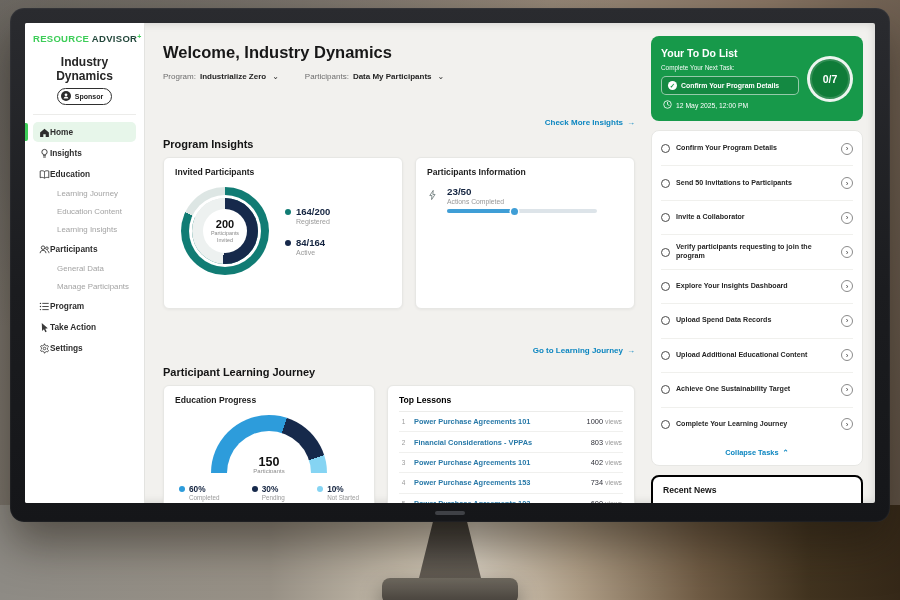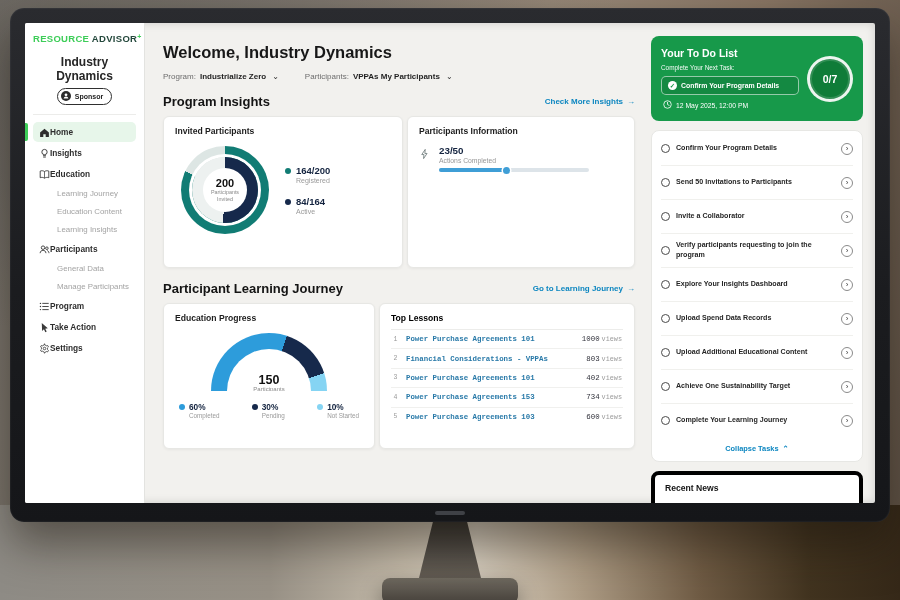--- a/index.html
+++ b/index.html
@@ -50,24 +50,24 @@
     border-radius:0 2px 2px 0; background:#3dcd58; }
 
   
   .main { flex:1 1 auto; min-width:0; padding:12px 12px 8px 18px; }
   .welcome { font-size:16.5px; font-weight:700; color:#171717; margin:8px 0 10px; }
   .filters { display:flex; gap:26px; align-items:center; }
   .filter { display:flex; align-items:center; gap:4px; font-size:8px; color:#6d6d6d; cursor:pointer; }
   .filter .fval { font-weight:700; color:#1f1f1f; }
   .filter .chev { font-size:8px; color:#333; margin-left:2px; }
   .section-row { display:flex; justify-content:space-between; align-items:center; margin:13px 0 7px; }
-  .section-title { font-size:13px; font-weight:700; color:#141414; }
+  .section-title { font-size:11px; font-weight:700; color:#141414;margin-top:44px; }
   .section-link { display:flex; align-items:center; gap:4px; font-size:8px; font-weight:700;
     color:#0c86c0; cursor:pointer; text-decoration:none; }
-  .cards-row { display:flex; gap:4px; }
+  .cards-row { display:flex; gap:12px; }
   .card { background:#fff; border:1px solid #e7e7e4; border-radius:6px; padding:9px 11px;
     box-shadow:0 1px 3px rgba(0,0,0,.05); }
   .card-title { font-size:8.6px; font-weight:700; color:#1d1d1d; }
 
   .invited-card { width:240px; height:152px; }
   .donut-flex { display:flex; align-items:center; gap:16px; margin-top:10px; padding-left:6px; }
   .donut { position:relative; width:88px; height:88px; flex:0 0 88px; }
   .d-outer,.d-inner,.d-hole { position:absolute; border-radius:50%; }
   .d-outer { inset:0; }
   .d-inner { inset:11px; box-shadow:0 0 0 3px #fff; }
@@ -102,21 +102,21 @@
   .gauge-val { font-size:12.5px; font-weight:700; color:#111; line-height:1; }
   .gauge-lab { font-size:6px; color:#8a8a8a; }
   .gauge-legend { display:flex; justify-content:space-between; margin-top:11px; padding:0 4px; }
   .gleg { display:flex; gap:4px; }
   .gleg .leg-dot { margin-top:2px; }
   .gleg-pct { font-size:8.3px; font-weight:700; color:#13233f; }
   .gleg-lab { font-size:6.3px; color:#9a9a9a; }
 
   .lessons-card { flex:1; height:146px; padding-top:9px; }
   .lessons-title { font-size:8.6px; font-weight:700; padding-bottom:6px; border-bottom:1px solid #ececea; }
-  .lesson { display:flex; align-items:center; gap:7px; padding:5.2px 1px; border-bottom:1px solid #f0f0ee;font-family:Liberation Mono, monospace; }
+  .lesson { display:flex; align-items:center; gap:7px; padding:5.2px 1px; border-bottom:1px solid #f0f0ee; }
   .lesson:last-child { border-bottom:none; }
   .lesson-num { font-size:6.5px; color:#9a9a9a; width:7px; text-align:center; }
   .lesson-title { flex:1; font-size:7.4px; font-weight:700; color:#2879a8; cursor:pointer; }
   .lesson-views { font-size:7.4px; color:#30313a; white-space:nowrap; }
   .lesson-views .vu { color:#9a9a9a; font-size:6.8px; margin-left:2px; }
 
   
   .rightpanel { flex:0 0 228px; padding:13px 12px 0 4px; display:flex; flex-direction:column; gap:9px; }
   .todo-green { background:#17994a; border-radius:8px; padding:11px 10px; color:#fff; display:flex; gap:8px; }
   .tg-left { flex:1; min-width:0; }
@@ -135,21 +135,21 @@
   .tasks-card { background:#fff; border:1px solid #e7e7e4; border-radius:8px; padding:1px 9px 3px;
     flex:1 1 auto; display:flex; flex-direction:column; }
   .task { flex:1; display:flex; align-items:center; gap:6px; padding:4px 0; border-bottom:1px solid #f0f0ed; cursor:pointer; }
   .task-check { width:9px; height:9px; border:1.2px solid #4a4a4a; border-radius:50%; flex:0 0 9px; }
   .task-label { flex:1; font-size:7.1px; font-weight:600; color:#262626; line-height:1.3; }
   .task-chev { flex:0 0 12px; width:12px; height:12px; border:1px solid #8b8b8b; border-radius:50%;
     display:flex; align-items:center; justify-content:center; font-size:8px; color:#3c3c3c; }
   .collapse { flex:0 0 auto; display:flex; justify-content:center; align-items:center; gap:4px;
     padding:7px 0 5px; font-size:7.4px; font-weight:700; color:#0c86c0; cursor:pointer; }
   .news-card { flex:0 0 auto; margin-top:auto; margin-bottom:-16px; background:#fff;
-    border:4px solid #000000; border-radius:8px 8px 0 0; padding:8px 10px 22px;
+    border:2px solid #000000; border-radius:8px 8px 0 0; padding:8px 10px 22px;
     font-size:8.6px; font-weight:700; color:#141414; }
 </style>
 </head>
 <body>
 
 <div class="scene">
   <div class="stand-neck"></div>
   <div class="stand-base"></div>
 
   <div class="monitor">
@@ -259,21 +259,21 @@
         <h1 class="welcome">Welcome, Industry Dynamics</h1>
 
         <div class="filters">
           <div class="filter">
             <span>Program:</span>
             <span class="fval">Industrialize Zero</span>
             <span class="chev">⌄</span>
           </div>
           <div class="filter">
             <span>Participants:</span>
-            <span class="fval">VPPAs My Participants</span>
+            <span class="fval">Data My Participants</span>
             <span class="chev">⌄</span>
           </div>
         </div>
 
         <div class="section-row">
           <span class="section-title">Program Insights</span>
           <a class="section-link">
             <span>Check More Insights</span>
             <span>→</span>
           </a>

